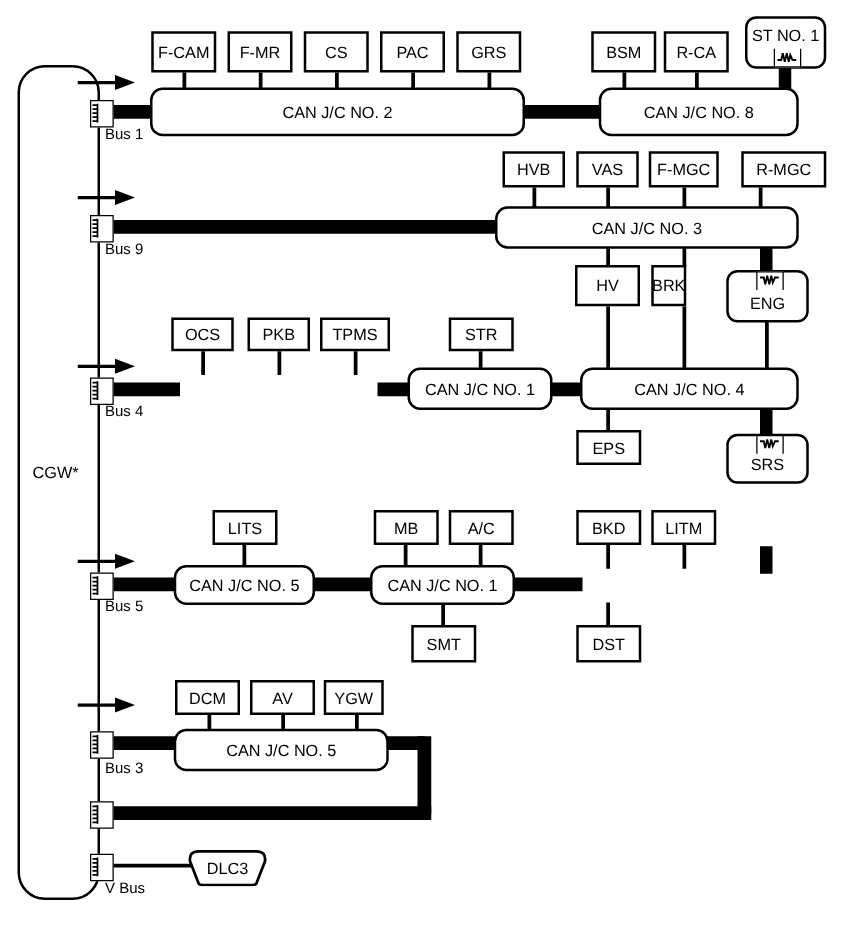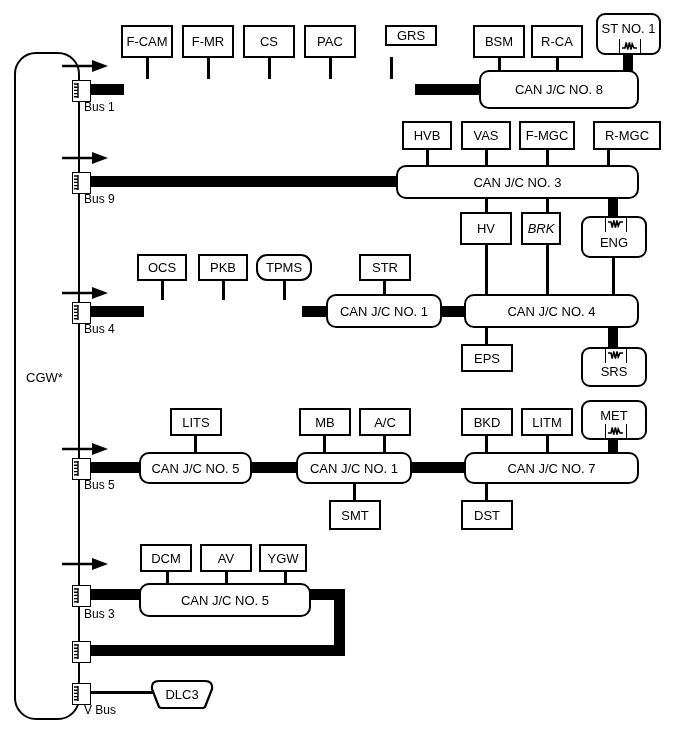--- a/index.html
+++ b/index.html
@@ -182,37 +182,40 @@
 
   <div class="wire thin" style="left:146px; top:57px; width:3px; height:22px;"></div>
   <div class="wire thin" style="left:207px; top:57px; width:3px; height:22px;"></div>
   <div class="wire thin" style="left:268px; top:57px; width:3px; height:22px;"></div>
   <div class="wire thin" style="left:329px; top:57px; width:3px; height:22px;"></div>
   <div class="wire thin" style="left:390px; top:57px; width:3px; height:22px;"></div>
   <div class="wire thin" style="left:498px; top:57px; width:3px; height:22px;"></div>
   <div class="wire thin" style="left:556px; top:57px; width:3px; height:22px;"></div>
   <div class="wire thick" style="left:623px; top:53px; width:10px; height:26px;"></div>
 
+  <div class="node jc" style="left:120px; top:70px; width:300px; height:39px;">
+    <span class="lbl">CAN J/C NO. 2</span>
+  </div>
   <div class="node jc" style="left:479px; top:70px; width:160px; height:39px;">
     <span class="lbl">CAN J/C NO. 8</span>
   </div>
 
   <div class="node" style="left:121px; top:25px; width:52px; height:33px;">
     <span class="lbl">F-CAM</span>
   </div>
   <div class="node" style="left:182px; top:25px; width:52px; height:33px;">
     <span class="lbl">F-MR</span>
   </div>
   <div class="node" style="left:243px; top:25px; width:52px; height:33px;">
     <span class="lbl">CS</span>
   </div>
   <div class="node" style="left:304px; top:25px; width:52px; height:33px;">
     <span class="lbl">PAC</span>
   </div>
-  <div class="node" style="left:385px; top:25px; width:52px; height:21px;">
+  <div class="node" style="left:365px; top:25px; width:52px; height:33px;">
     <span class="lbl">GRS</span>
   </div>
   <div class="node" style="left:473px; top:25px; width:52px; height:33px;text-align:right;">
     <span class="lbl">BSM</span>
   </div>
   <div class="node" style="left:531px; top:25px; width:52px; height:33px;">
     <span class="lbl">R-CA</span>
   </div>
   <div class="node rounded term-below" style="left:596px; top:13px; width:65px; height:42px;">
     <span class="lbl">ST NO. 1</span>
@@ -258,21 +261,21 @@
   <div class="wire thin" style="left:546px; top:197px; width:3px; height:17px;"></div>
   <div class="wire thick" style="left:608px; top:195px; width:10px; height:22px;"></div>
 
   <div class="wire thin" style="left:485px; top:245px; width:3px; height:56px;"></div>
   <div class="wire thin" style="left:546px; top:245px; width:3px; height:56px;"></div>
   <div class="wire thin" style="left:612px; top:257px; width:3px; height:44px;"></div>
 
   <div class="node" style="left:460px; top:212px; width:52px; height:33px;">
     <span class="lbl">HV</span>
   </div>
-  <div class="node" style="left:521px; top:212px; width:40px; height:33px;font-style:italic;">
+  <div class="node" style="left:521px; top:212px; width:28px; height:33px;">
     <span class="lbl">BRK</span>
   </div>
   <div class="node rounded term-above" style="left:581px; top:216px; width:66px; height:42px;">
     <span class="res-glyph flip" style="position:absolute; left:22px; top:-1px;">
       <svg width="19" height="13" viewBox="0 0 19 13">
         <path d="M2,4 L5,4 L6.2,9.5 L7.8,2.5 L9.4,9.5 L11,2.5 L12.2,8 L14,4 L17,4" stroke="#000" stroke-width="1.5" fill="none"></path>
       </svg>
     </span>
     <span class="lbl">ENG</span>
   </div>
@@ -301,21 +304,21 @@
   <div class="node jc" style="left:464px; top:294px; width:175px; height:34px;">
     <span class="lbl">CAN J/C NO. 4</span>
   </div>
 
   <div class="node" style="left:137px; top:254px; width:50px; height:27px;">
     <span class="lbl">OCS</span>
   </div>
   <div class="node" style="left:198px; top:254px; width:50px; height:27px;">
     <span class="lbl">PKB</span>
   </div>
-  <div class="node" style="left:256px; top:254px; width:56px; height:27px;border-radius:11px;">
+  <div class="node" style="left:256px; top:254px; width:56px; height:27px;">
     <span class="lbl">TPMS</span>
   </div>
   <div class="node" style="left:359px; top:254px; width:52px; height:27px;">
     <span class="lbl">STR</span>
   </div>
   <div class="node" style="left:461px; top:344px; width:52px; height:28px;">
     <span class="lbl">EPS</span>
   </div>
   <div class="node rounded term-above" style="left:581px; top:347px; width:66px; height:40px;">
     <span class="res-glyph flip" style="position:absolute; left:22px; top:-1px;">
@@ -345,46 +348,35 @@
   <div class="wire thick" style="left:608px; top:437px; width:10px; height:22px;"></div>
   <div class="wire thin" style="left:353px; top:482px; width:3px; height:18px;"></div>
   <div class="wire thin" style="left:485px; top:482px; width:3px; height:18px;"></div>
 
   <div class="node jc" style="left:139px; top:452px; width:113px; height:32px;">
     <span class="lbl">CAN J/C NO. 5</span>
   </div>
   <div class="node jc" style="left:296px; top:452px; width:116px; height:32px;">
     <span class="lbl">CAN J/C NO. 1</span>
   </div>
-  <div class="node jc" style="left:464px; top:452px; width:175px; height:32px;">
-    <span class="lbl">CAN J/C NO. 7</span>
-  </div>
 
   <div class="node" style="left:170px; top:408px; width:52px; height:28px;">
     <span class="lbl">LITS</span>
   </div>
   <div class="node" style="left:299px; top:408px; width:52px; height:28px;">
     <span class="lbl">MB</span>
   </div>
   <div class="node" style="left:359px; top:408px; width:52px; height:28px;">
     <span class="lbl">A/C</span>
   </div>
   <div class="node" style="left:461px; top:408px; width:52px; height:28px;">
     <span class="lbl">BKD</span>
   </div>
   <div class="node" style="left:521px; top:408px; width:52px; height:28px;">
     <span class="lbl">LITM</span>
-  </div>
-  <div class="node rounded term-below" style="left:581px; top:400px; width:66px; height:40px;">
-    <span class="lbl">MET</span>
-    <span class="res-glyph" style="position:absolute; left:22px; bottom:-1px;">
-      <svg width="19" height="13" viewBox="0 0 19 13">
-        <path d="M2,9 L5,9 L6.2,3.5 L7.8,10.5 L9.4,3.5 L11,10.5 L12.2,5 L14,9 L17,9" stroke="#000" stroke-width="1.5" fill="none"></path>
-      </svg>
-    </span>
   </div>
 
   <div class="node" style="left:329px; top:500px; width:52px; height:30px;">
     <span class="lbl">SMT</span>
   </div>
   <div class="node" style="left:461px; top:500px; width:52px; height:30px;align-items:center;">
     <span class="lbl">DST</span>
   </div>
 
   <div class="terminator" style="left:72px; top:585px;">

